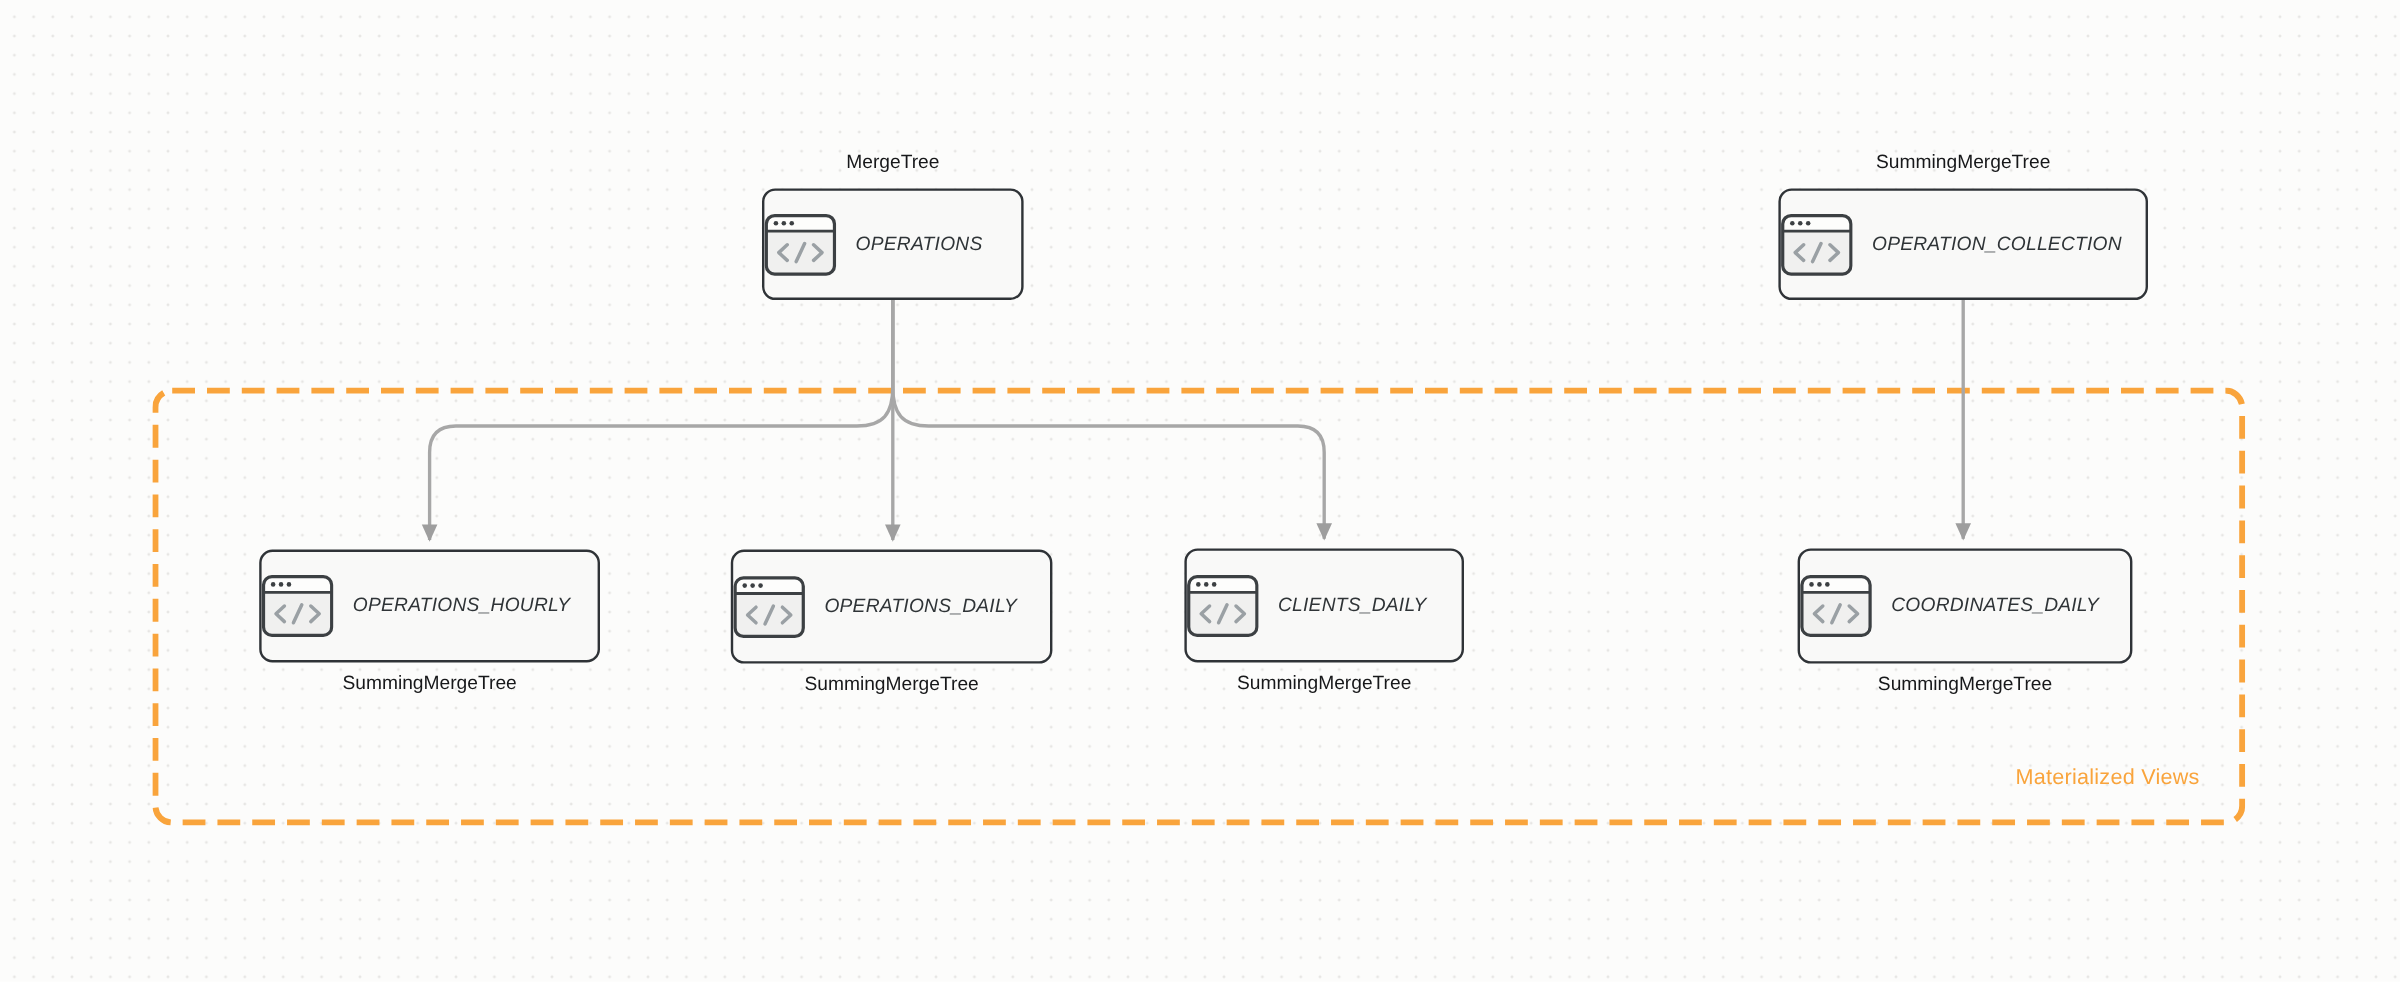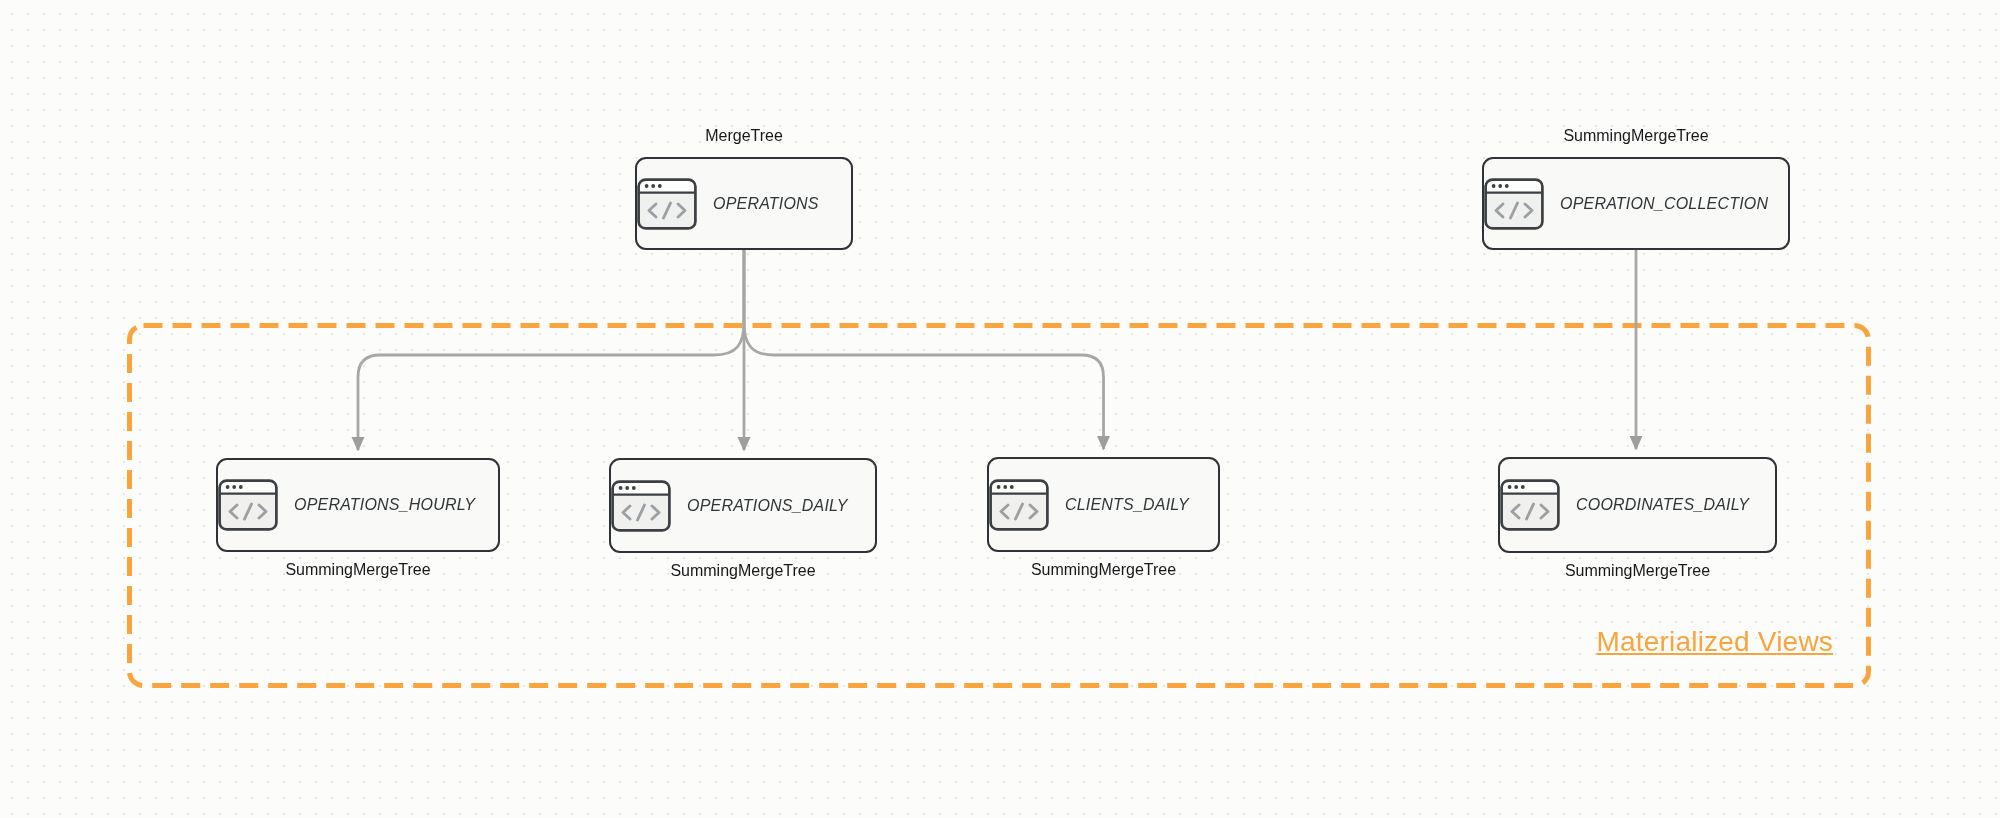--- a/index.html
+++ b/index.html
@@ -21,26 +21,25 @@
   }
   #edge-layer path { fill: none; stroke: var(--edge, #A7A7A7); stroke-width: 2.8px; }
   #edge-layer marker path { fill: var(--arrow, #9E9E9E); stroke: none; }
 
   .group-box { position: absolute; z-index: 1; }
   .group-box svg { position: absolute; left: 0; top: 0; }
   .group-label {
     position: absolute;
     right: 38px;
     bottom: 30px;
-    font-size: 28px;
+    font-size: 18px;
     font-weight: 500;
     letter-spacing: 0.2px;
     color: var(--group-accent, #F9A43C);
     white-space: nowrap;
-    text-decoration: underline;
   }
 
   .node-wrap { position: absolute; z-index: 3; }
   .node-card {
     position: absolute;
     left: 0; top: 0; right: 0; bottom: 0;
     background: var(--node-fill, #F9F9F8);
     border: 2.6px solid var(--node-border, #2F3337);
     border-radius: 11px;
     display: flex;

